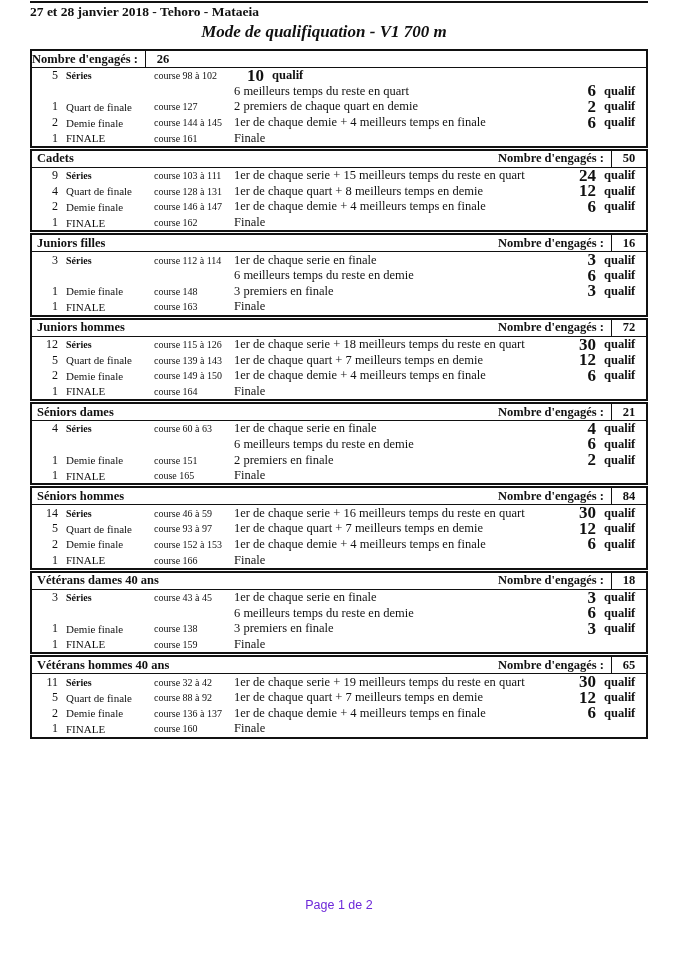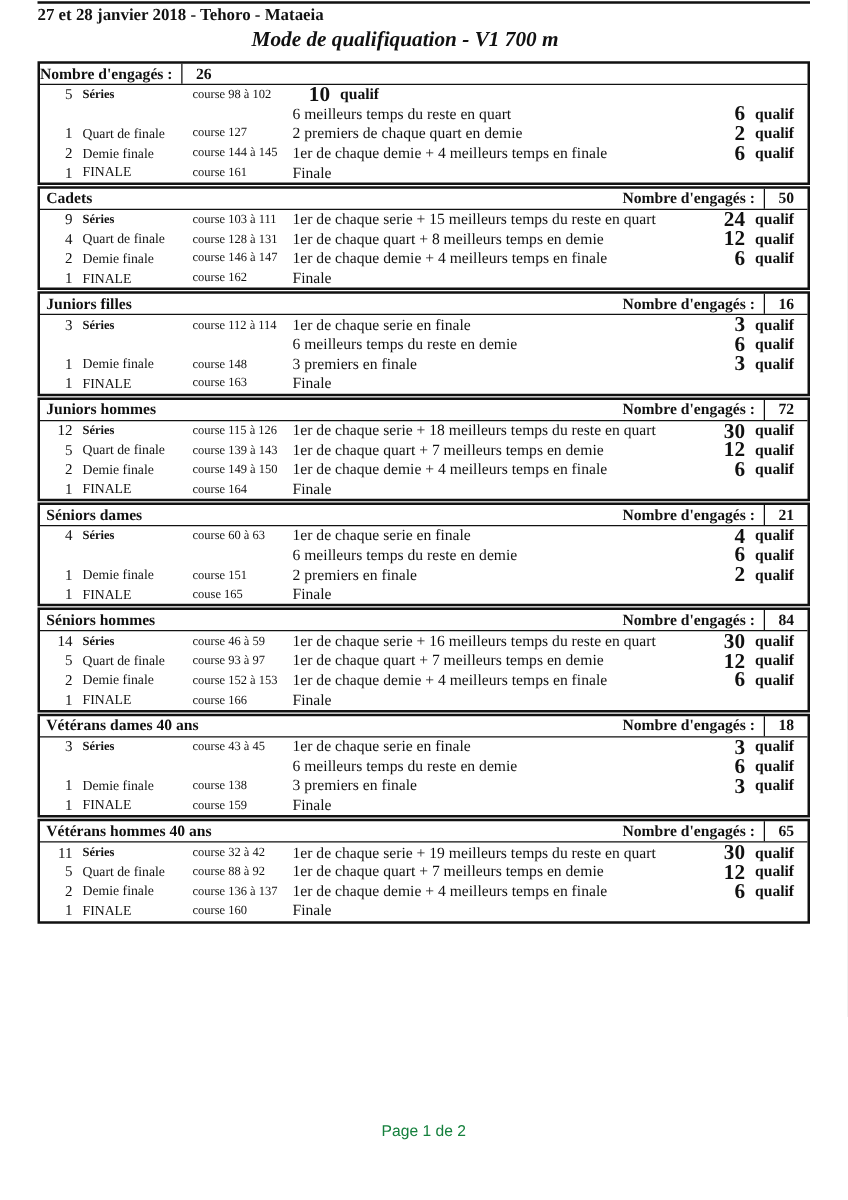--- a/index.html
+++ b/index.html
@@ -43,21 +43,21 @@
   .c-phase  { width:88px; margin-left:8px; font-size:11px; white-space:nowrap; }
   .c-phase.bold { font-weight:bold; font-size:10px; }
   .c-course { width:80px; font-size:10px; white-space:nowrap; }
   .c-desc   { flex:1; font-size:12.5px; white-space:nowrap; overflow:hidden; }
   .c-qnum   { width:30px; text-align:right; font-weight:bold; font-size:17px; }
   .c-qual   { width:50px; padding-left:8px; box-sizing:border-box; font-weight:bold; font-size:12.5px; }
 
   
   .footer {
     position:absolute; left:0; right:0; top:898px; text-align:center;
-    font-family:"Liberation Sans", sans-serif; font-size:12.5px; color:#15803d;
+    font-family:"Liberation Sans", sans-serif; font-size:12.5px; color:#6d28d9;
   }
 </style>
 </head>
 <body>
 
 <div class="doc">
   <div class="content">
 
     <div class="thickrule"></div>
     <div class="dateline">27 et 28 janvier 2018 - Tehoro - Mataeia</div>

